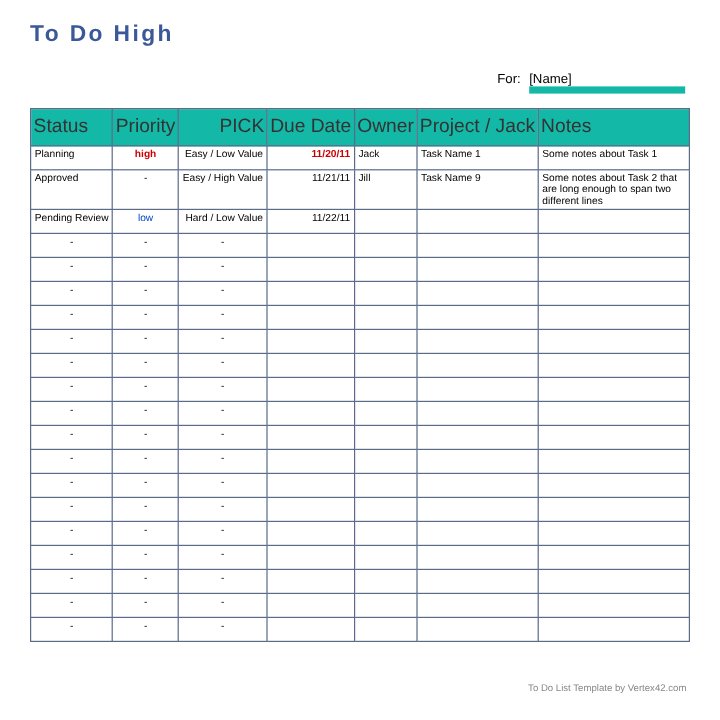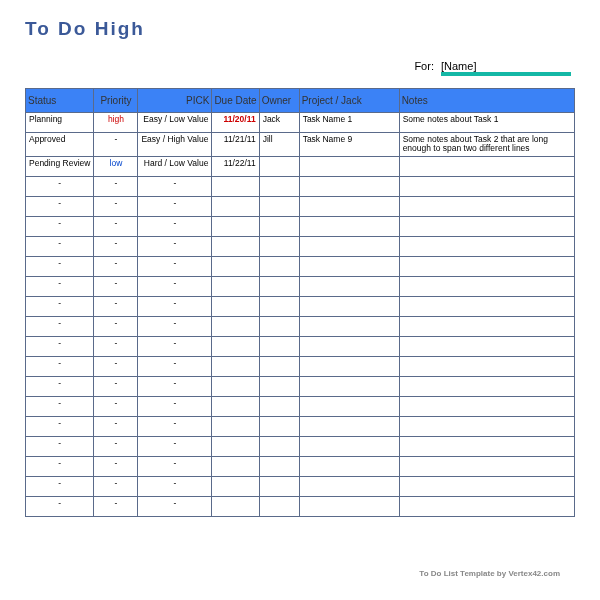--- a/index.html
+++ b/index.html
@@ -20,65 +20,64 @@
   }
   .for-row {
     text-align: right;
     font-size: 11px;
     margin-bottom: 12px;
     padding-right: 4px;
   }
   .for-row .for-label { margin-right: 4px; }
   .for-row .for-value {
     display: inline-block;
-    border-bottom: 4px solid #14b8a6;
+    border-bottom: 6px solid #14b8a6;
     min-width: 130px;
     text-align: left;
   }
   table {
     border-collapse: collapse;
     width: 100%;
     font-size: 9px;
   }
   th {
-    background: #3b82f6;
+    background: #14b8a6;
     border: 1px solid #5a6a8a;
     padding: 6px 2px;
     font-weight: normal;
     color: #333;
-    font-size: 10px;
+    font-size: 16px;
     text-align: center;
     white-space: nowrap;
   }
   td {
     border: 1px solid #5a6a8a;
     padding: 2px 3px;
     height: 20px;
     vertical-align: top;
     font-size: 8.5px;
     line-height: 1.1;
   }
   .col-status { width: 44px; text-align: left; white-space: nowrap; }
   .col-priority { width: 44px; text-align: center; }
   .col-pick { width: 50px; text-align: right; white-space: nowrap; }
   .col-due { width: 46px; text-align: right; white-space: nowrap; }
   .col-owner { width: 40px; text-align: left; }
   .col-project { width: 100px; text-align: left; }
   .col-notes { text-align: left; }
-  .priority-high { color: #cc0000; font-weight: normal; }
+  .priority-high { color: #cc0000; font-weight: bold; }
   .priority-low { color: #0044cc; font-weight: normal; }
   .due-highlight { color: #cc0000; font-weight: bold; }
   .dash { text-align: center; }
   .footer {
     position: absolute;
     bottom: 22px;
-    right: 40px;
+    right: 28px;
     font-size: 8px;
     color: #888;
-    font-weight: bold;
   }
 </style>
 </head>
 <body>
 
 <div class="title">To Do High</div>
 
 <div class="for-row">
   <span class="for-label">For:</span>
   <span class="for-value">[Name]</span>

